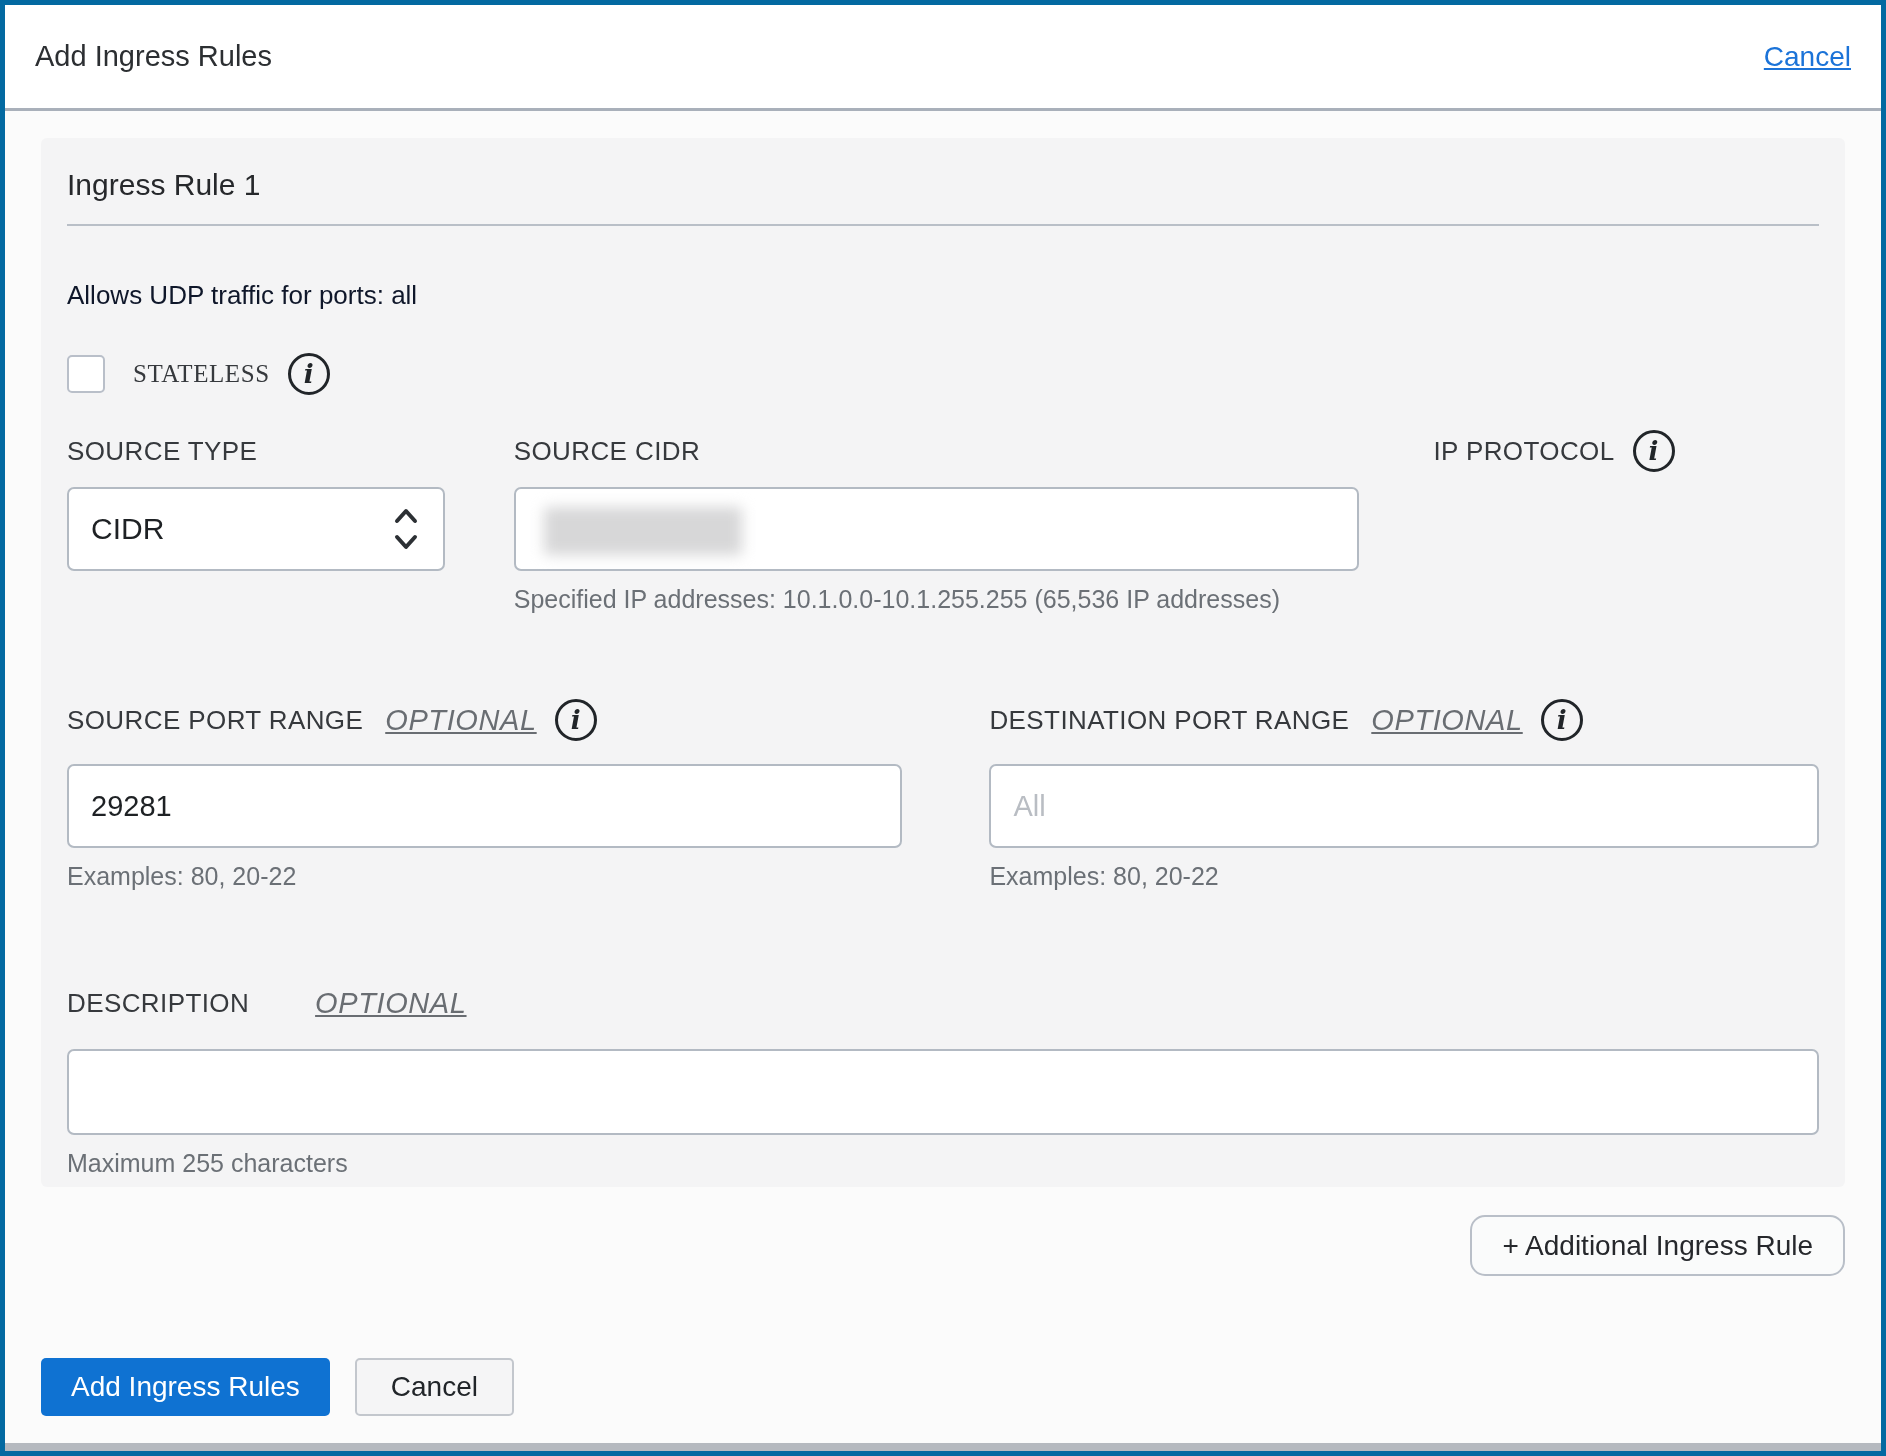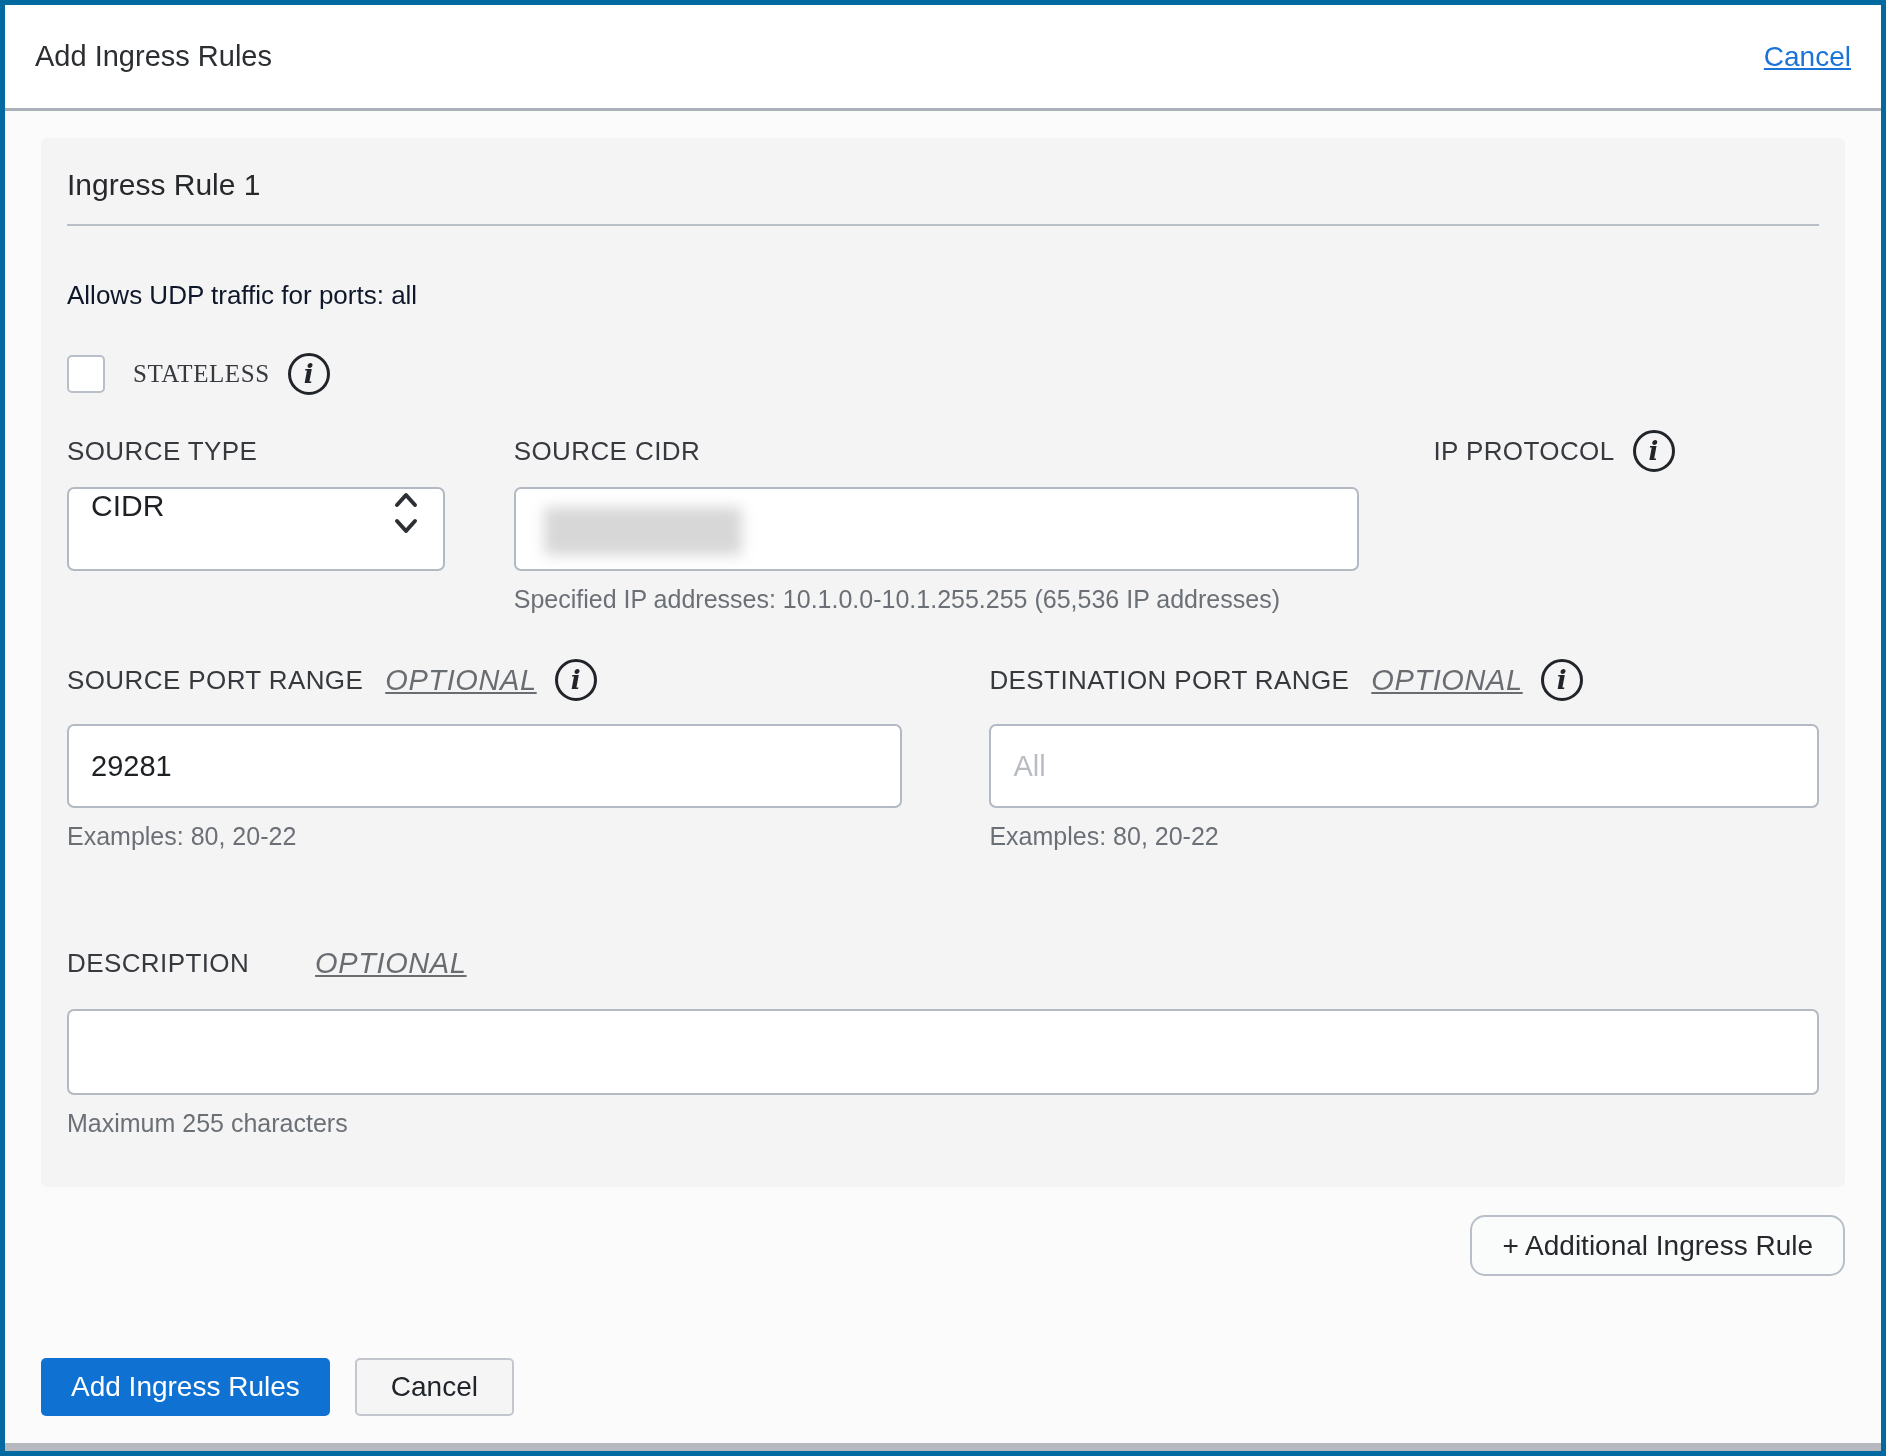--- a/index.html
+++ b/index.html
@@ -61,38 +61,38 @@
 
   .row1 { margin-top:34px; display:flex; }
   .col-source-type { width:385px; }
   .col-source-cidr { width:862px; margin-left:69px; }
   .col-ip-protocol { width:393px; margin-left:74px; }
   .field-label.mb { margin-bottom:14px; }
 
   .box {
     height:84px; width:100%; background:#ffffff;
     border:2px solid #b3bac3; border-radius:7px;
-    display:flex; align-items:flex-start; padding:0 22px;
+    display:flex; align-items:center; padding:0 22px;
     font-size:30px; color:#1e2124;
   }
   .select { justify-content:space-between; cursor:pointer; }
   .chevrons { width:30px; height:48px; flex:0 0 auto; }
 
   input.box { display:block; font-size:29px; }
   input.box::placeholder { color:#b9bdc3; opacity:1; }
 
   .cidr-box { position:relative; }
   .redacted {
     position:absolute; left:28px; top:18px; width:198px; height:48px;
     background:#d7d7d8; filter:blur(7px); border-radius:3px;
   }
 
   .helper { margin-top:14px; font-size:25px; color:#6b7076; }
 
-  .row2 { margin-top:44px; display:flex; }
+  .row2 { margin-top:84px; display:flex; }
   .col-src-port { width:851px; }
   .col-dst-port { width:845px; margin-left:87px; }
   .port-label-row { display:flex; align-items:center; margin-bottom:22px; }
 
   .desc-block { margin-top:90px; }
   .desc-label-row { display:flex; align-items:center; margin-bottom:24px;gap:44px; }
   .desc-input { height:86px; }
 
   
   .additional-row { display:flex; justify-content:flex-end; margin-top:28px; }

